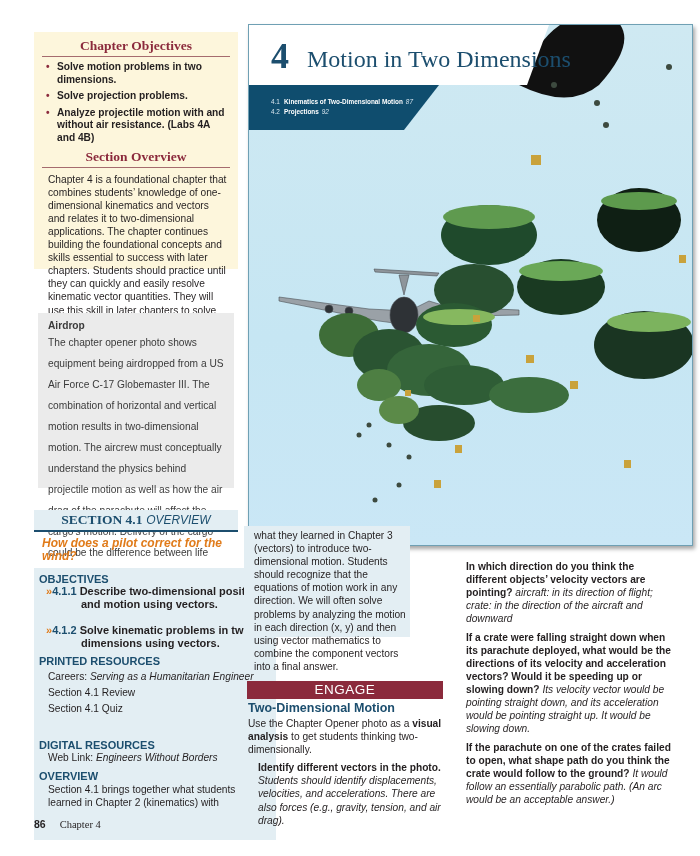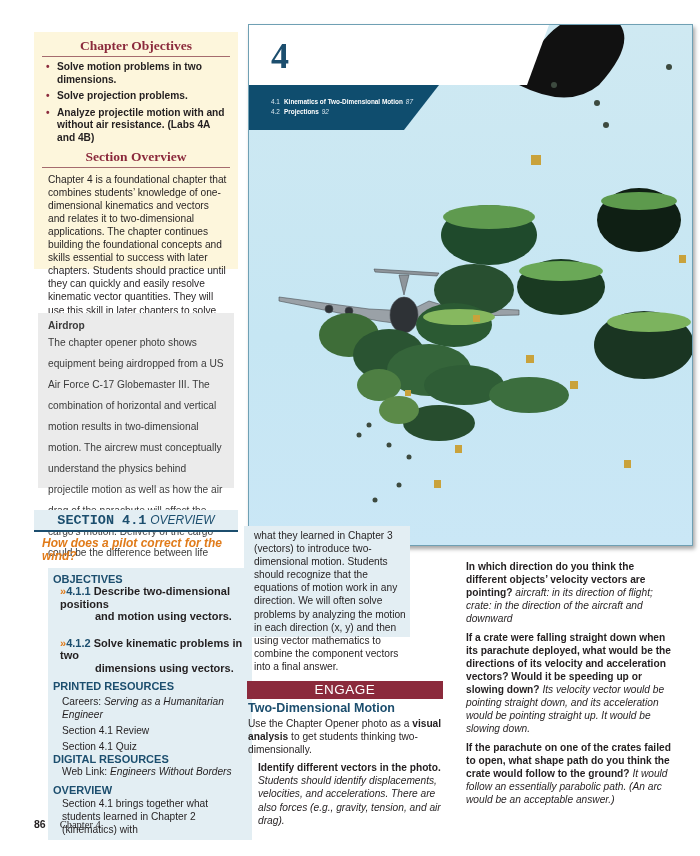--- a/index.html
+++ b/index.html
@@ -23,24 +23,24 @@
   #photo{left:248px;top:24px;width:443px;height:520px;background:linear-gradient(180deg,#cfe9f2 0%,#c6e6f3 60%,#cae7f6 100%);border:1.5px solid #6fa0b4;box-shadow:2px 3px 4px rgba(0,0,0,0.35);overflow:hidden;}
   #photo svg{position:absolute;left:0;top:0;}
   #chapter-num{left:22px;top:10px;font-family:"Liberation Serif","DejaVu Serif",serif;font-weight:bold;font-size:36px;color:#1c4e6e;}
   #chapter-title{left:58px;top:21px;font-family:"Liberation Serif","DejaVu Serif",serif;font-size:24px;color:#1c4e6e;}
   .toc-line{font-size:6.4px;color:#fff;white-space:nowrap;}
   .toc-num{display:inline-block;width:13px;color:#d8e6ef;}
   .toc-title{font-weight:bold;}
   .toc-page{font-style:italic;color:#d8e6ef;margin-left:3px;}
   
   #sec-head{left:34px;top:510px;width:204px;text-align:center;font-size:13.5px;color:#1c4e6e;border-bottom:2px solid #1c4e6e;background:#e3eef3;padding:2px 0 2px;}
-  #sec-head .s1{font-family:Liberation Mono, monospace;font-weight:bold;}
+  #sec-head .s1{font-family:Liberation Serif, serif;font-weight:bold;}
   #sec-head .s2{font-style:italic;font-size:12px;}
   #sec-q{left:42px;top:537px;width:190px;font-size:12px;font-weight:bold;font-style:italic;color:#e07b1a;line-height:13px;}
-  #sec-box{left:48px;top:568px;width:204px;height:272px;background:#e3eef3;}
+  #sec-box{left:34px;top:568px;width:242px;height:272px;background:#e3eef3;}
   .sec-label{font-size:11px;font-weight:bold;color:#1c4e6e;padding-left:5px;}
   .sec-obj{font-size:11px;font-weight:bold;line-height:12.5px;padding-left:12px;position:relative;}
   .sec-obj .chev{color:#e07b1a;}
   .sec-obj .num{color:#1c4e6e;}
   .sec-obj .txt2{padding-left:35px;}
   .res{font-size:10.2px;line-height:13px;padding-left:14px;margin-top:3px;}
   .res i{font-style:italic;}
   #ov-body{font-size:10.2px;line-height:13px;padding:1px 12px 0 14px;}
   
   #mid-box{left:244px;top:526px;width:166px;height:111px;background:#e3eef3;}
@@ -141,20 +141,21 @@
       <circle cx="357" cy="100" r="3"></circle>
       <circle cx="120" cy="400" r="2.5"></circle>
       <circle cx="110" cy="410" r="2.5"></circle>
       <circle cx="140" cy="420" r="2.5"></circle>
       <circle cx="160" cy="432" r="2.5"></circle>
       <circle cx="150" cy="460" r="2.5"></circle>
       <circle cx="126" cy="475" r="2.5"></circle>
     </g>
   </svg>
   <div id="chapter-num" class="abs">4</div>
+  <div id="chapter-title" class="abs">Motion in Two Dimensions</div>
   <div class="abs toc-line" style="left:22px;top:73px;">
     <span class="toc-num">4.1</span><span class="toc-title">Kinematics of Two-Dimensional Motion</span><span class="toc-page">87</span>
   </div>
   <div class="abs toc-line" style="left:22px;top:83px;">
     <span class="toc-num">4.2</span><span class="toc-title">Projections</span><span class="toc-page">92</span>
   </div>
 </div>
 
 <div id="sec-head" class="abs">
   <span class="s1">SECTION 4.1</span>
@@ -169,21 +170,21 @@
     <div class="txt2">and motion using vectors.</div>
   </div>
   <div class="sec-obj" style="margin-top:14px;">
     <span class="chev">»</span><span class="num">4.1.2</span> <span>Solve kinematic problems in two</span>
     <div class="txt2">dimensions using vectors.</div>
   </div>
   <div class="sec-label" style="margin-top:6px;">PRINTED RESOURCES</div>
   <div class="res" style="padding-right:20px;"><span>Careers: </span><i>Serving as a Humanitarian Engineer</i></div>
   <div class="res">Section 4.1 Review</div>
   <div class="res">Section 4.1 Quiz</div>
-  <div class="sec-label" style="margin-top:0;">DIGITAL RESOURCES</div>
+  <div class="sec-label" style="margin-top:24px;">DIGITAL RESOURCES</div>
   <div class="res" style="margin-top:0;"><span>Web Link: </span><i>Engineers Without Borders</i></div>
   <div class="sec-label" style="margin-top:6px;">OVERVIEW</div>
   <div id="ov-body">Section 4.1 brings together what students learned in Chapter 2 (kinematics) with</div>
 </div>
 
 <div id="mid-box" class="abs">
   <div id="mid-text">what they learned in Chapter 3 (vectors) to introduce two-dimensional motion. Students should recognize that the equations of motion work in any direction. We will often solve problems by analyzing the motion in each direction (x, y) and then using vector mathematics to combine the component vectors into a final answer.</div>
 </div>
 
 <div id="engage" class="abs">ENGAGE</div>

